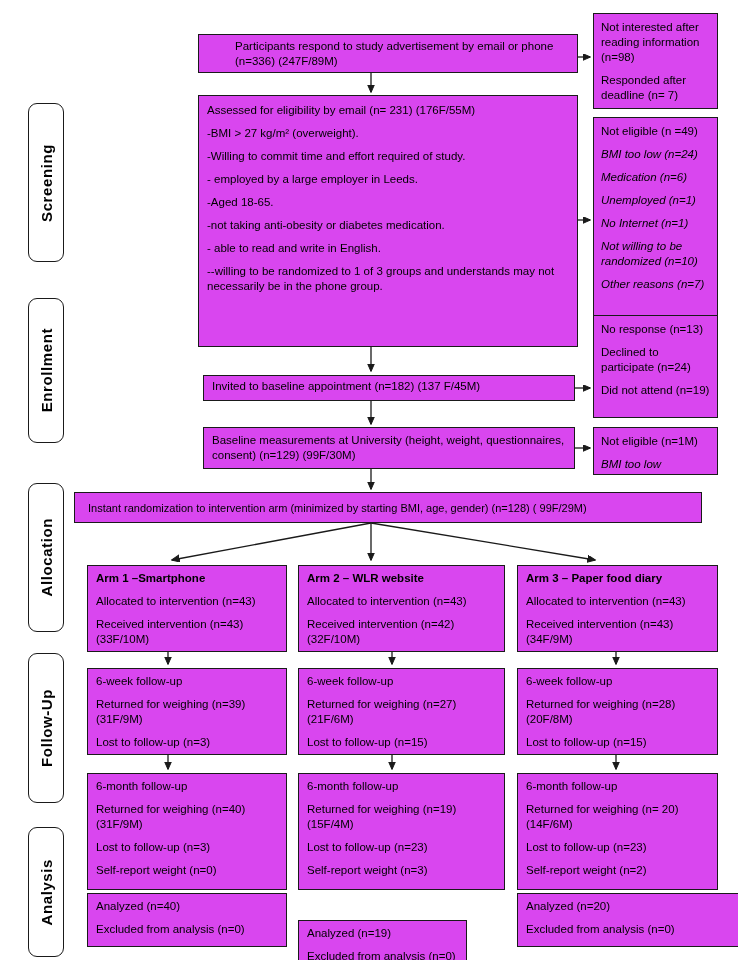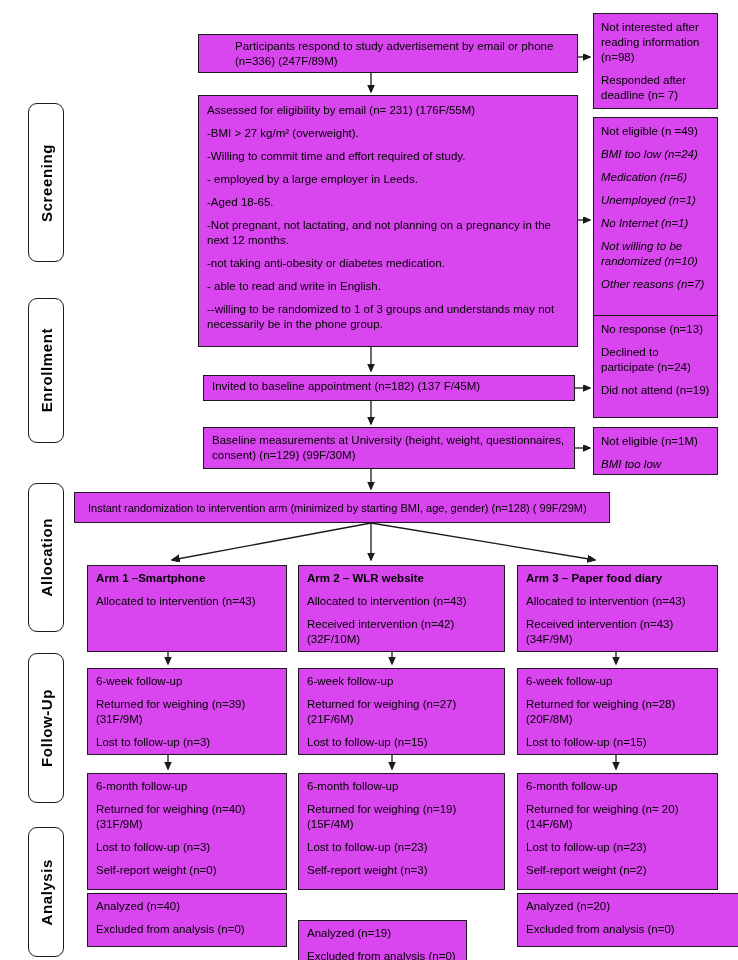--- a/index.html
+++ b/index.html
@@ -108,35 +108,34 @@
   <div class="box" style="left:198px; top:34px; width:380px; height:39px; padding-top:4px;padding-left:36px;">
       <p>Participants respond to study advertisement by email or phone (n=336) (247F/89M)</p>
     </div>
 
   <div class="box" style="left:198px; top:95px; width:380px; height:252px; padding-top:7px;">
       <p>Assessed for eligibility by email (n= 231) (176F/55M)</p>
       <p>-BMI &gt; 27 kg/m² (overweight).</p>
       <p>-Willing to commit time and effort required of study.</p>
       <p>- employed by a large employer in Leeds.</p>
       <p>-Aged 18-65.</p>
-      <p>-Not pregnant, not lactating, and not planning on a pregnancy in the next 12 months.</p>
       <p>-not taking anti-obesity or diabetes medication.</p>
       <p>- able to read and write in English.</p>
       <p>--willing to be randomized to 1 of 3 groups and understands may not necessarily be in the phone group.</p>
     </div>
 
   <div class="box" style="left:203px; top:375px; width:372px; height:26px; padding-top:3px;">
       <p>Invited to baseline appointment (n=182) (137 F/45M)</p>
     </div>
 
   <div class="box" style="left:203px; top:427px; width:372px; height:42px; padding-top:5px;">
       <p>Baseline measurements at University (height, weight, questionnaires, consent) (n=129) (99F/30M)</p>
     </div>
 
-  <div class="box nowrap" style="left:74px; top:492px; width:536px; height:31px; padding-top:8px; padding-left:13px;">
+  <div class="box nowrap" style="left:74px; top:492px; width:628px; height:31px; padding-top:8px; padding-left:13px;">
       <p>Instant randomization to intervention arm (minimized by starting BMI, age, gender) (n=128) ( 99F/29M)</p>
     </div>
 
   <div class="box sideBox" style="left:593px; top:13px; width:125px; height:96px;">
       <p>Not interested after reading information (n=98)</p>
       <p>Responded after deadline (n= 7)</p>
     </div>
 
   <div class="box sideBox" style="left:593px; top:117px; width:125px; height:238px;">
       <p>Not eligible (n =49)</p>
@@ -156,20 +155,21 @@
 
   <div class="box sideBox" style="left:593px; top:427px; width:125px; height:48px;">
       <p>Not eligible (n=1M)</p>
       <p class="italic">BMI too low</p>
     </div>
 
   <div class="box" style="left:87px; top:565px; width:200px; height:87px;">
     <p class="arm-title">Arm 1 –Smartphone</p>
     <div>
         <p>Allocated to intervention (n=43)</p>
+        <p>Received intervention (n=43) (33F/10M)</p>
       </div>
   </div>
   <div class="box" style="left:87px; top:668px; width:200px; height:87px;">
       <p>6-week follow-up</p>
       <p>Returned for weighing (n=39) (31F/9M)</p>
       <p>Lost to follow-up (n=3)</p>
     </div>
   <div class="box" style="left:87px; top:773px; width:200px; height:117px;">
       <p>6-month follow-up</p>
       <p>Returned for weighing (n=40) (31F/9M)</p>

